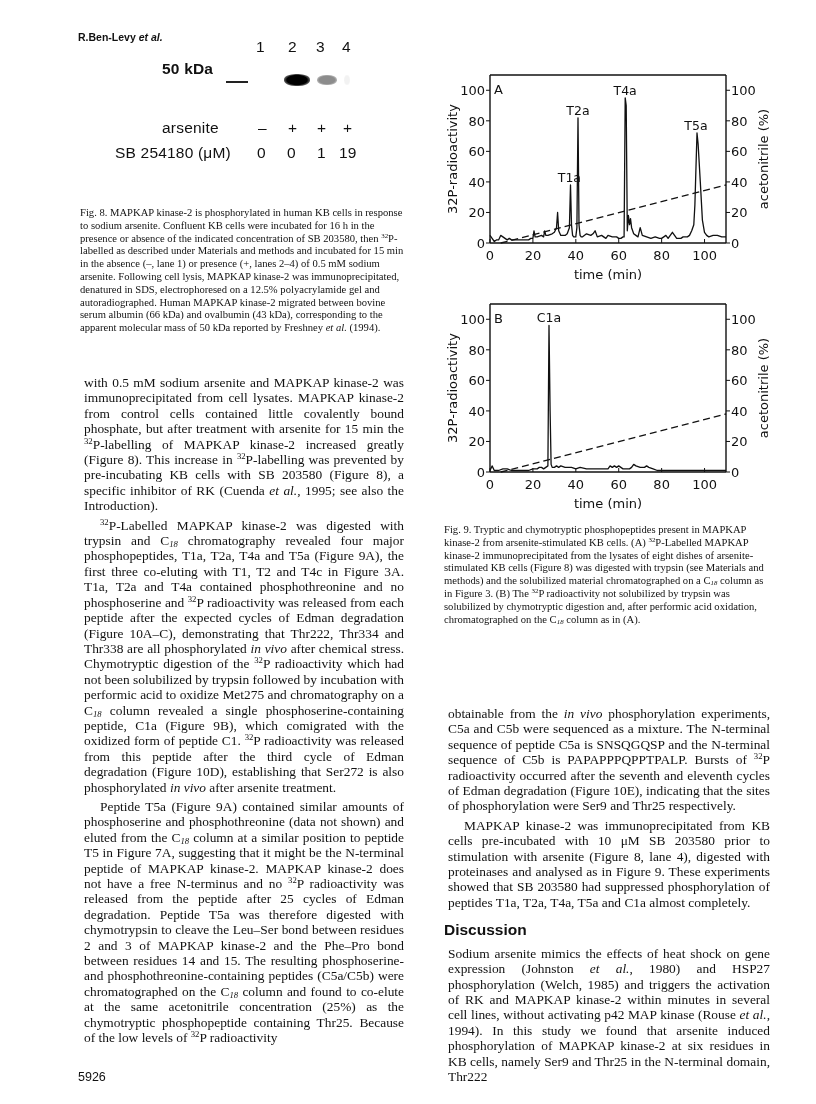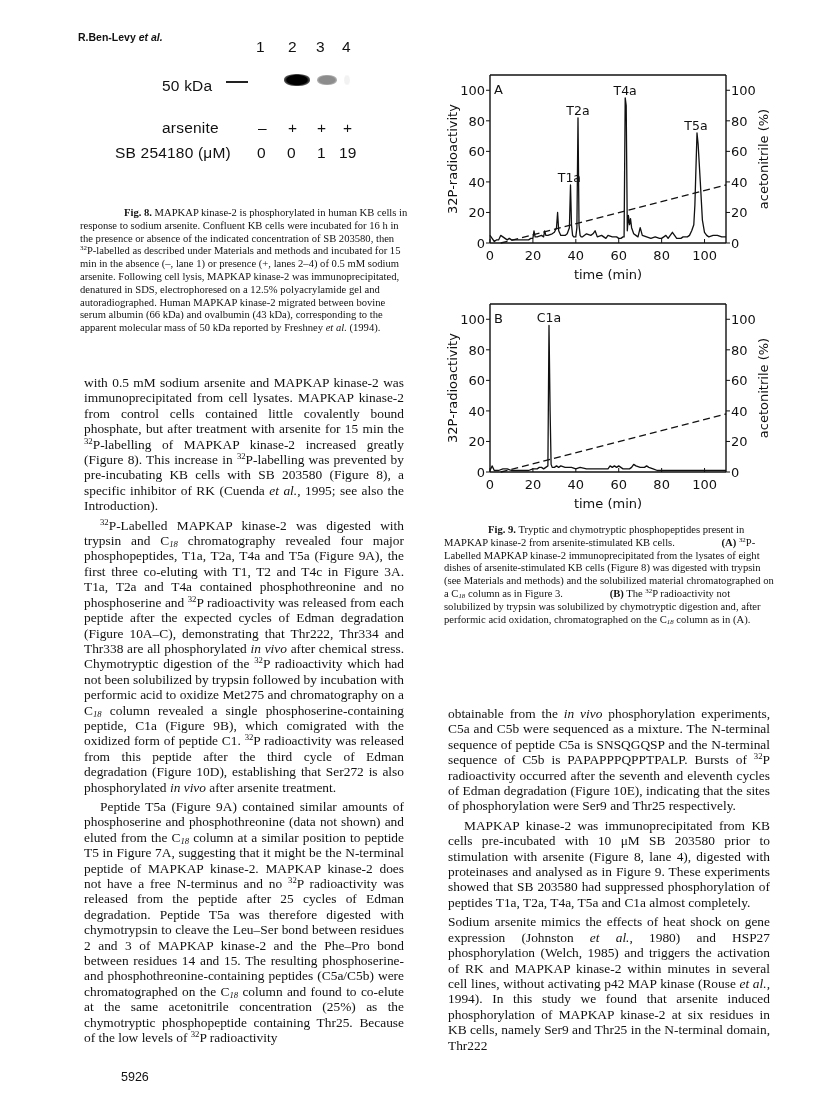--- a/index.html
+++ b/index.html
@@ -2,29 +2,29 @@
 <html><head>
 <meta charset="utf-8">
 <style>
   html, body { margin: 0; padding: 0; background: #ffffff; }
   body { width: 816px; height: 1104px; position: relative; overflow: hidden; color: #111; }
   .serif { font-family: "Liberation Serif", "DejaVu Serif", serif; }
   .sans { font-family: "Liberation Sans", "DejaVu Sans", sans-serif; }
   .abs { position: absolute; }
   .running-head { left: 78px; top: 31px; font-size: 10.5px; font-weight: bold; }
   .running-head i { font-style: italic; }
-  .folio { left: 78px; top: 1070px; font-size: 12.5px; margin-left: 43px; }
+  .folio { left: 78px; top: 1070px; font-size: 12.5px; }
 
   
   .gel { left: 60px; top: 60px; width: 340px; height: 135px; }
   .gel .lbl { position: absolute; font-size: 15.5px; letter-spacing: 0.2px; }
   .band { position: absolute; border-radius: 45%; }
 
   .caption { font-size: 10.6px; line-height: 12.8px; text-align: left; }
-  .caption b { font-weight: bold; margin-left: 44px; }
+  .caption b { font-weight: normal; }
   .body-text { font-size: 13.4px; line-height: 15.4px; text-align: justify; }
   .body-text p { margin: 4px; }
   .body-text p.indent { text-indent: 16px; }
   .body-text p + p { margin-top: 0; }
   sup { font-size: 0.65em; line-height: 0; vertical-align: 0.55em; }
   sub { font-size: 0.65em; line-height: 0; vertical-align: -0.2em; font-style: italic; }
   .heading { font-size: 15.5px; font-weight: bold; }
 
   .col-left { left: 80px; width: 328px; }
   .col-right { left: 444px; width: 330px; }
@@ -38,21 +38,21 @@
   <span>R.Ben-Levy</span>
   <i>et al.</i>
 </div>
 
 <div class="abs gel sans">
   <span class="lbl" style="left:196px; top:-22px;">1</span>
   <span class="lbl" style="left:228px; top:-22px;">2</span>
   <span class="lbl" style="left:256px; top:-22px;">3</span>
   <span class="lbl" style="left:282px; top:-22px;">4</span>
 
-  <span class="lbl" style="left:102px; top:17px;">50 kDa</span>
+  <span class="lbl" style="left:102px; top:0;font-weight:bold;">50 kDa</span>
   <span class="abs" style="left:166px; top:21px; width:22px; height:1.5px; background:#222;"></span>
 
   <div class="band" id="band-1" style="left: 196px; top: 14px; width: 12px; height: 12px; background: radial-gradient(rgba(0, 0, 0, 0) 55%, rgba(0, 0, 0, 0) 80%, rgba(0, 0, 0, 0) 100%);"></div>
   <div class="band" id="band-2" style="left: 224px; top: 14px; width: 26px; height: 12px; background: radial-gradient(rgb(0, 0, 0) 55%, rgba(0, 0, 0, 0.4) 80%, rgba(0, 0, 0, 0) 100%);"></div>
   <div class="band" id="band-3" style="left: 257px; top: 15px; width: 20px; height: 10px; background: radial-gradient(rgba(0, 0, 0, 0.45) 55%, rgba(0, 0, 0, 0.18) 80%, rgba(0, 0, 0, 0) 100%);"></div>
   <div class="band" id="band-4" style="left: 284px; top: 15px; width: 6px; height: 10px; background: radial-gradient(rgba(0, 0, 0, 0.05) 55%, rgba(0, 0, 0, 0.02) 80%, rgba(0, 0, 0, 0) 100%);"></div>
 
   <span class="lbl" style="left:102px; top:59px;text-align:right;">arsenite</span>
   <span class="lbl" style="left:198px; top:59px;">–</span>
   <span class="lbl" style="left:228px; top:59px;">+</span>
@@ -178,16 +178,17 @@
     <text x="129" y="30.381818181818176" text-anchor="middle" font-size="12.5" fill="#111">C1a</text>
   </svg>
 
 <div class="abs caption serif col-right" style="top:524px;">
   <b>Fig. 9.</b><span> Tryptic and chymotryptic phosphopeptides present in MAPKAP kinase-2 from arsenite-stimulated KB cells. <b>(A)</b> <sup>32</sup>P-Labelled MAPKAP kinase-2 immunoprecipitated from the lysates of eight dishes of arsenite-stimulated KB cells (Figure 8) was digested with trypsin (see Materials and methods) and the solubilized material chromatographed on a C<sub>18</sub> column as in Figure 3. <b>(B)</b> The <sup>32</sup>P radioactivity not solubilized by trypsin was solubilized by chymotryptic digestion and, after performic acid oxidation, chromatographed on the C<sub>18</sub> column as in (A).</span>
 </div>
 
 <div class="abs body-text serif col-right" style="top:702px;">
   <p>obtainable from the <i>in vivo</i> phosphorylation experiments, C5a and C5b were sequenced as a mixture. The N-terminal sequence of peptide C5a is SNSQGQSP and the N-terminal sequence of C5b is PAPAPPPQPPTPALP. Bursts of <sup>32</sup>P radioactivity occurred after the seventh and eleventh cycles of Edman degradation (Figure 10E), indicating that the sites of phosphorylation were Ser9 and Thr25 respectively.</p>
   <p class="indent">MAPKAP kinase-2 was immunoprecipitated from KB cells pre-incubated with 10 μM SB 203580 prior to stimulation with arsenite (Figure 8, lane 4), digested with proteinases and analysed as in Figure 9. These experiments showed that SB 203580 had suppressed phosphorylation of peptides T1a, T2a, T4a, T5a and C1a almost completely.</p>
+  <div class="heading sans" style="margin-top:12px; margin-bottom:8px;">Discussion</div>
   <p>Sodium arsenite mimics the effects of heat shock on gene expression (Johnston <i>et al.</i>, 1980) and HSP27 phosphorylation (Welch, 1985) and triggers the activation of RK and MAPKAP kinase-2 within minutes in several cell lines, without activating p42 MAP kinase (Rouse <i>et al.</i>, 1994). In this study we found that arsenite induced phosphorylation of MAPKAP kinase-2 at six residues in KB cells, namely Ser9 and Thr25 in the N-terminal domain, Thr222</p>
 </div>
 
 <div class="abs folio sans">5926</div>
 
 </body></html>

